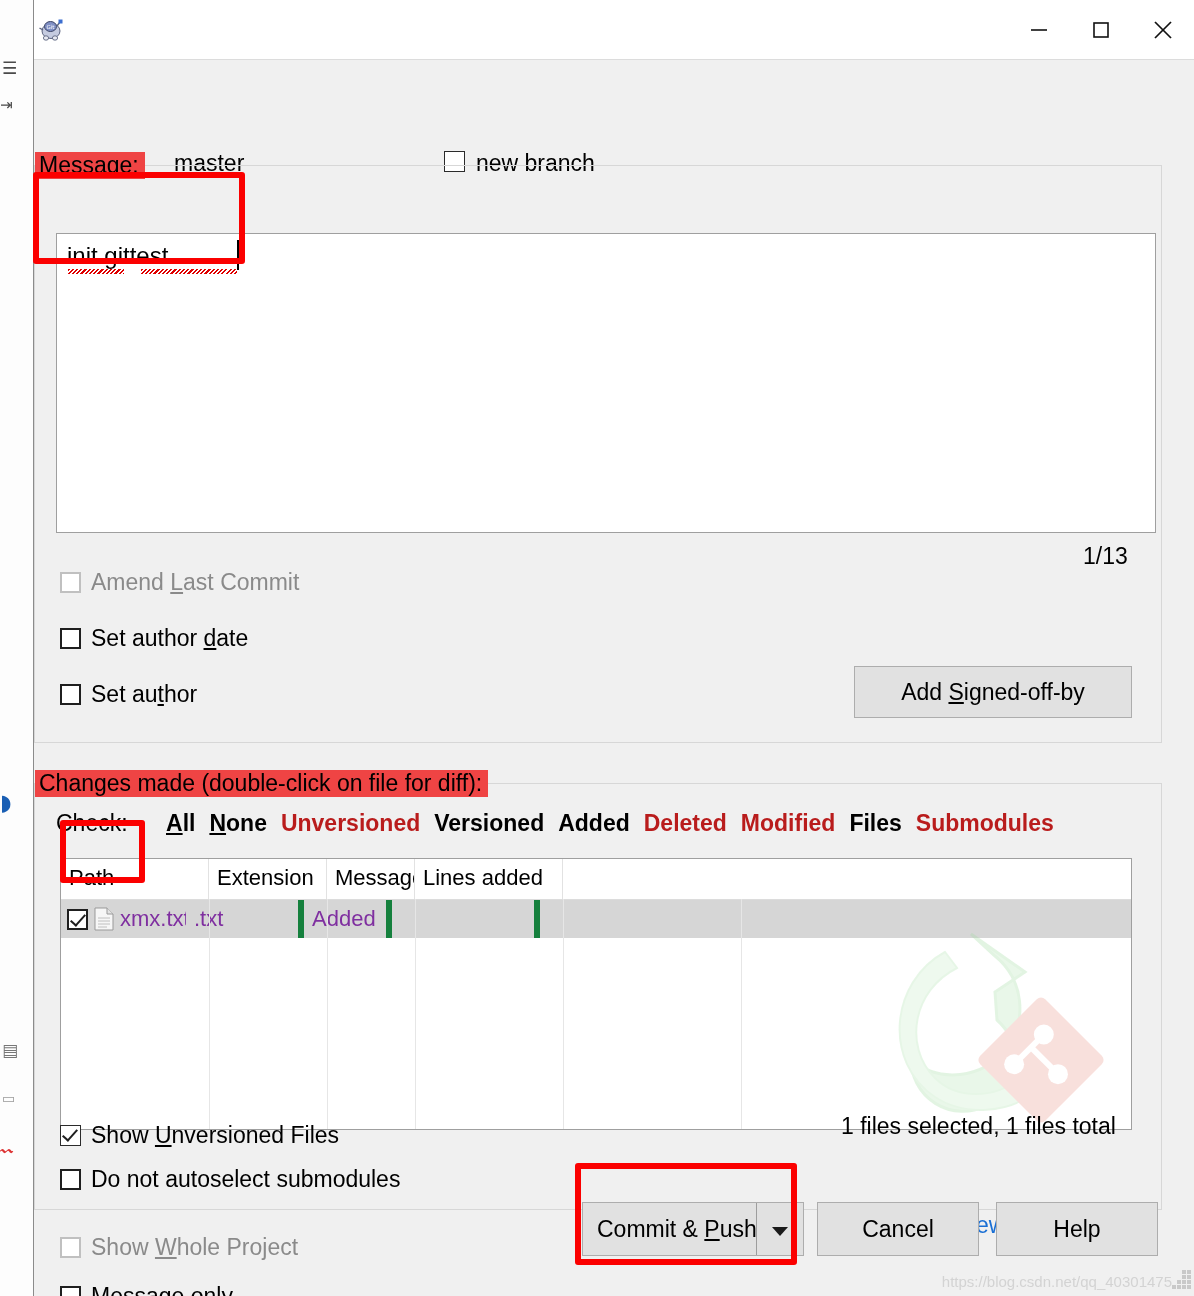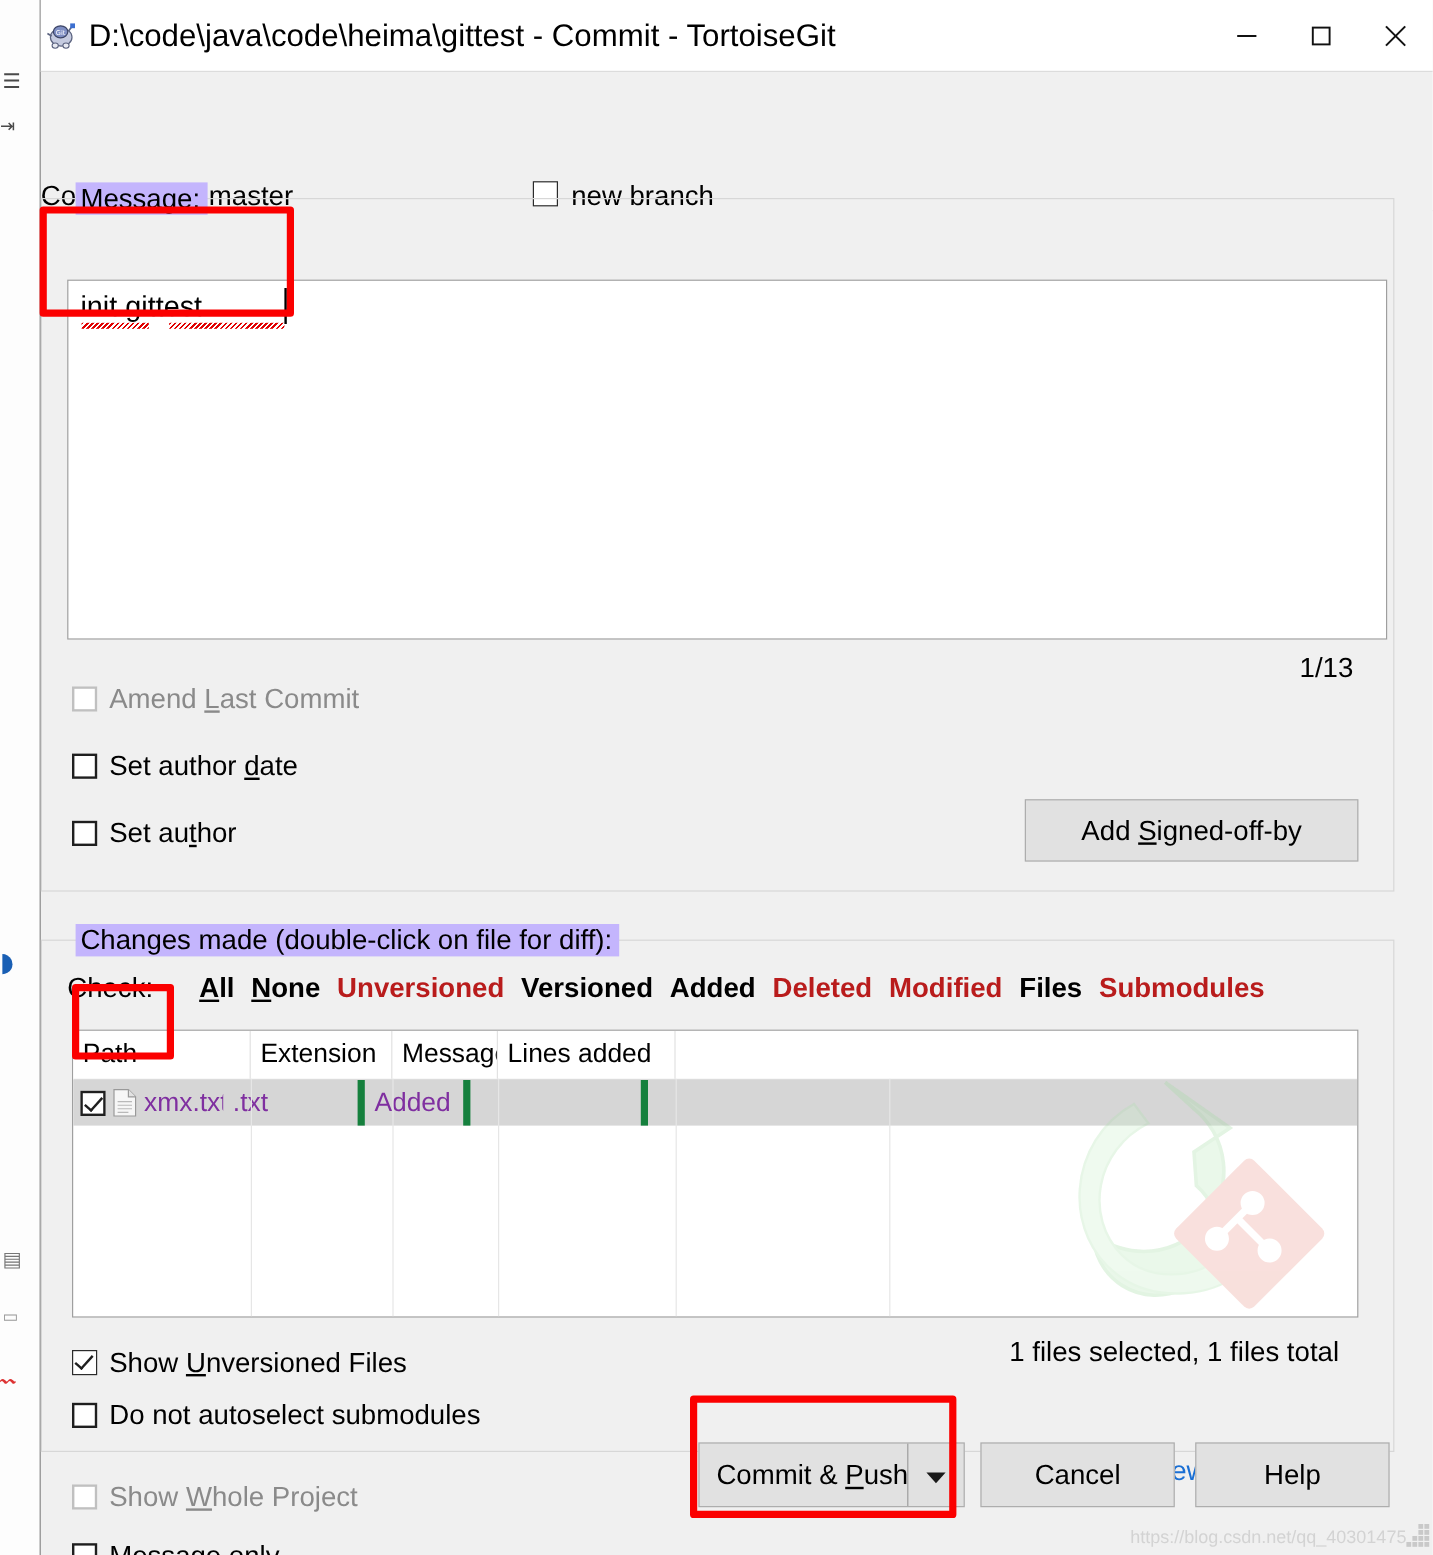--- a/index.html
+++ b/index.html
@@ -181,26 +181,25 @@
 
   
   .group {
     position: absolute;
     border: 1px solid #d7d7d7;
     box-sizing: border-box;
   }
   .group-title {
     position: absolute;
     top: -14px;
-    background: #c4b5fd;
+    background: #ef4444;
     padding: 0 6px 0 4px;
     font-size: 23px;
     color: #000;
     white-space: nowrap;
-    margin-left: 28px;
   }
 
   .msgbox {
     position: absolute;
     background: #ffffff;
     border: 1px solid #9f9f9f;
     box-sizing: border-box;
   }
   .msgtext {
     position: absolute;
@@ -409,21 +408,20 @@
         <ellipse cx="13" cy="14" rx="9" ry="7.5" fill="#c5cbe0" stroke="#5c6480" stroke-width="1"></ellipse>
         <ellipse cx="12.5" cy="9.5" rx="6" ry="5" fill="#7f8fc4" stroke="#3c4566" stroke-width="1"></ellipse>
         <text x="12.5" y="12" font-size="5.5" fill="#ffffff" text-anchor="middle" font-family="DejaVu Sans">Git</text>
         <path d="M19 9 L22 5" stroke="#5c6480" stroke-width="1.4" fill="none"></path>
         <rect x="20.5" y="2.5" width="4" height="4" fill="#3c6fd0"></rect>
         <path d="M5 13 L1.5 11" stroke="#5c6480" stroke-width="1.4" fill="none"></path>
         <ellipse cx="8" cy="21" rx="2.6" ry="2.2" fill="#e8eaf2" stroke="#5c6480" stroke-width="0.9"></ellipse>
         <ellipse cx="17" cy="21" rx="2.6" ry="2.2" fill="#e8eaf2" stroke="#5c6480" stroke-width="0.9"></ellipse>
       </svg>
     </div>
-    <div class="title-text">D:\code\java\code\heima\gittest - Commit - TortoiseGit</div>
 
     <div class="winbtns">
       <div class="winbtn">
         <svg width="22" height="22" viewBox="0 0 22 22">
             <line x1="3" y1="11" x2="19" y2="11" stroke="#111" stroke-width="1.6"></line>
           </svg>
       </div>
       <div class="winbtn">
         <svg width="22" height="22" viewBox="0 0 22 22">
             <rect x="4" y="4" width="14" height="14" fill="none" stroke="#111" stroke-width="1.6"></rect>
@@ -491,21 +489,21 @@
       <span class="chk-link"><u class="acc">N</u>one</span>
       <span class="chk-link off">Unversioned</span>
       <span class="chk-link">Versioned</span>
       <span class="chk-link">Added</span>
       <span class="chk-link off">Deleted</span>
       <span class="chk-link off">Modified</span>
       <span class="chk-link">Files</span>
       <span class="chk-link off">Submodules</span>
     </div>
 
-    <div class="listbox" style="left:26px; top:798px; width:1072px; height:240px;">
+    <div class="listbox" style="left:26px; top:798px; width:1072px; height:272px;">
       <div class="lhead">
         <div style="width:148px;">Path</div>
         <div style="width:118px;">Extension</div>
         <div style="width:88px;">Message</div>
         <div style="width:148px;">Lines added</div>
       </div>
       <div class="lrow">
         <div class="rowcheck"></div>
         <div class="fileicon">
           <svg width="20" height="24" viewBox="0 0 20 24">

